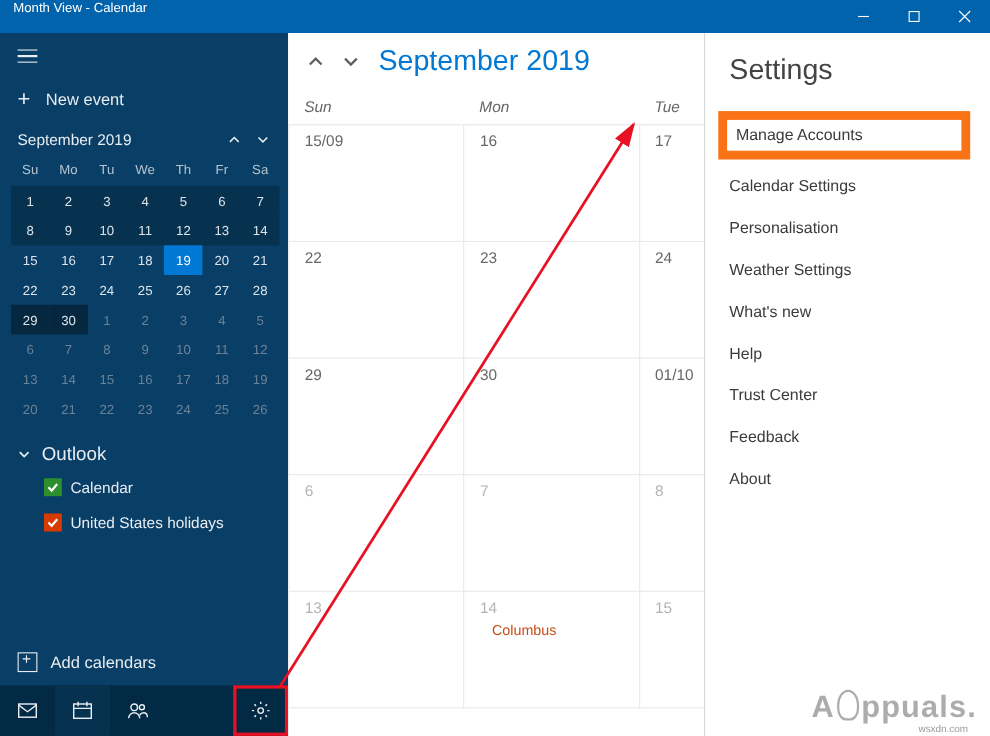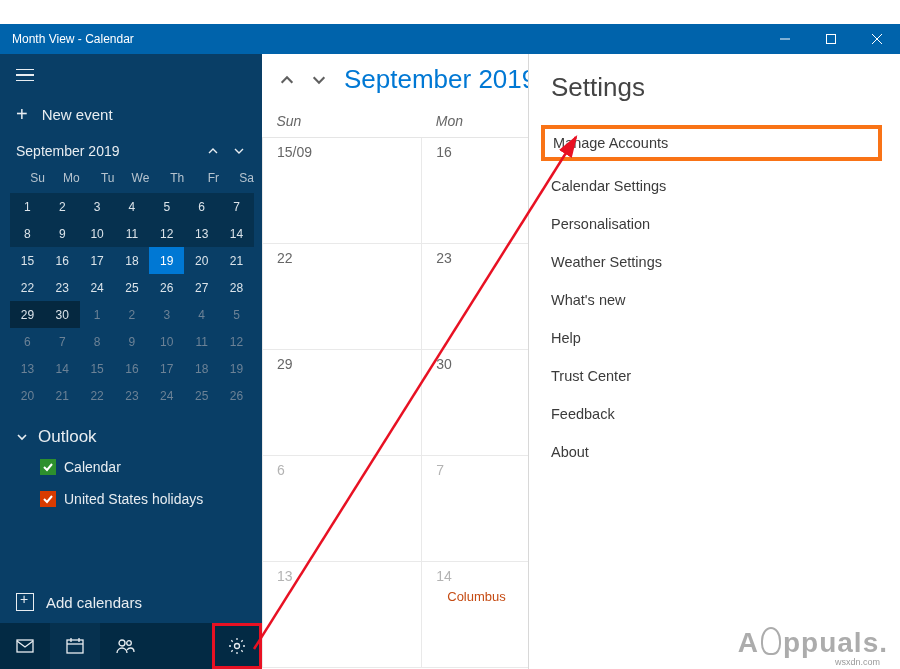--- a/index.html
+++ b/index.html
@@ -1,20 +1,20 @@
 <!DOCTYPE html>
 <html><head>
 <meta charset="utf-8">
 <style>
   * { margin:0; padding:0; box-sizing:border-box; font-family:"Segoe UI",Arial,sans-serif; }
   body { width:900px; height:669px; background:#eee; overflow:hidden; }
   .window { width:900px; height:669px; background:#fff; display:flex; flex-direction:column; }
 
   
-  .titlebar { height:30px; background:#0063ab; color:#fff; display:flex; align-items:center; font-size:12px;margin-top:24px; }
+  .titlebar { height:30px; background:#0063ab; color:#fff; display:flex; font-size:12px; }
   .titlebar .title { padding-left:12px; flex:1; }
   .titlebar .ctl { width:46px; height:30px; display:flex; align-items:center; justify-content:center; }
   .titlebar .ctl svg { stroke:#fff; }
 
   
   .main { flex:1; display:flex; overflow:hidden; position:relative; }
 
   
   .sidebar { width:262px; background:#093e66; color:#e8edf1; display:flex; flex-direction:column; font-size:13px; }
   .sb-top { padding:10px 16px 0 16px; }
@@ -22,21 +22,21 @@
   .ham span { display:block; height:1.5px; background:#e8edf1; width:18px; }
   .newevent { display:flex; align-items:center; gap:14px; font-size:15px; margin-bottom:18px; cursor:pointer; }
   .newevent .plus { font-size:20px; font-weight: normal; line-height:1; }
 
   .mini-head { display:flex; align-items:center; justify-content:space-between; padding:0 14px 6px 16px; font-size:14px; }
   .mini-head .arrows { display:flex; gap:8px; }
   .chev { width:18px; height:18px; display:flex; align-items:center; justify-content:center; cursor:pointer; color:#e8edf1; }
 
   table.mini { border-collapse:collapse; margin:0 8px 10px 10px; }
   table.mini th, table.mini td { width:33px; height:27px; text-align:center; font-size:12px; font-weight:normal; color:#dce4ea; }
-  table.mini th { color:#b7c4cf; padding-bottom:4px;text-align:right; }
+  table.mini th { color:#b7c4cf; padding-bottom:4px; }
   table.mini td.dim { color:#6c8296; }
   table.mini td.sel { background:#0078d4; color:#fff; }
   table.mini td.past { background:#06314f; }
   table.mini td.todayish { background:#052840; }
 
   .acct { padding:8px 16px 4px 16px; display:flex; align-items:center; gap:10px; font-size:17px; cursor:pointer; }
   .calrow { display:flex; align-items:center; gap:8px; padding:8px 16px 8px 40px; cursor:pointer; font-size:14px; }
   .chk { width:16px; height:16px; border:2px solid #2d8f2d; display:flex; align-items:center; justify-content:center; }
   .chk.green svg { stroke:#fff; }
   .chk.green { background:#2d8f2d; border-color:#2d8f2d; }
@@ -59,24 +59,24 @@
   .chead .chev2 { width:22px; height:22px; display:flex; align-items:center; justify-content:center; color:#606060; cursor:pointer; }
   .chead .month { color:#0078d4; font-size:26px; font-weight:400; margin-left:4px; }
 
   table.big { border-collapse:collapse; width:100%; table-layout:fixed; }
   table.big th { height:32px; font-weight:normal; color:#666; font-size:14px; text-align:left; padding-left:14px; border-bottom:1px solid #e5e5e5;font-style:italic; }
   table.big td { height:106px; border:1px solid #e9e9e9; vertical-align:top; padding:6px 0 0 14px; color:#666; font-size:14px; }
   table.big td.dim { color:#b3b3b3; }
   table.big .evt { display:inline-block; margin-top:4px; padding:1px 8px; font-size:13px; color:#c54b13; background:#fff; border-left:3px solid transparent; }
 
   
-  .settings { position:absolute; right:0; top:0; bottom:0; width:372px; background:#fff; border-left:1px solid #d8d8d8; padding:18px 22px 0 22px; color:#333; }
+  .settings { position:absolute; right:0; top:0; bottom:0; width:260px; background:#fff; border-left:1px solid #d8d8d8; padding:18px 22px 0 22px; color:#333; }
   .settings h2 { font-size:26px; font-weight:400; color:#444; margin-bottom:22px; }
   .settings .item { font-size:14.5px; color:#3b3b3b; padding:11px 0; cursor:pointer; }
-  .settings .item.redbox { border:4px solid #f97316; padding:6px 8px; margin-left:-10px; margin-right:-4px; margin-bottom:6px; }
+  .settings .item.redbox { border:8px solid #f97316; padding:6px 8px; margin-left:-10px; margin-right:-4px; margin-bottom:6px; }
 
   
   .arrowline { position:absolute; left:0; top:0; pointer-events:none; }
 
   
   .wm { position:absolute; right:12px; bottom:10px; font-size:28px; font-weight:600; color:rgba(70,70,70,0.45); letter-spacing:1px; display:flex; align-items:center; gap:2px; }
   .wm .bulb { width:20px; height:28px; border:2.5px solid rgba(70,70,70,0.45); border-radius:50% 50% 40% 40%; position:relative; top:-2px; }
   .wx { position:absolute; right:20px; bottom:2px; font-size:9px; color:#9a9a9a; }
 </style>
 </head>

